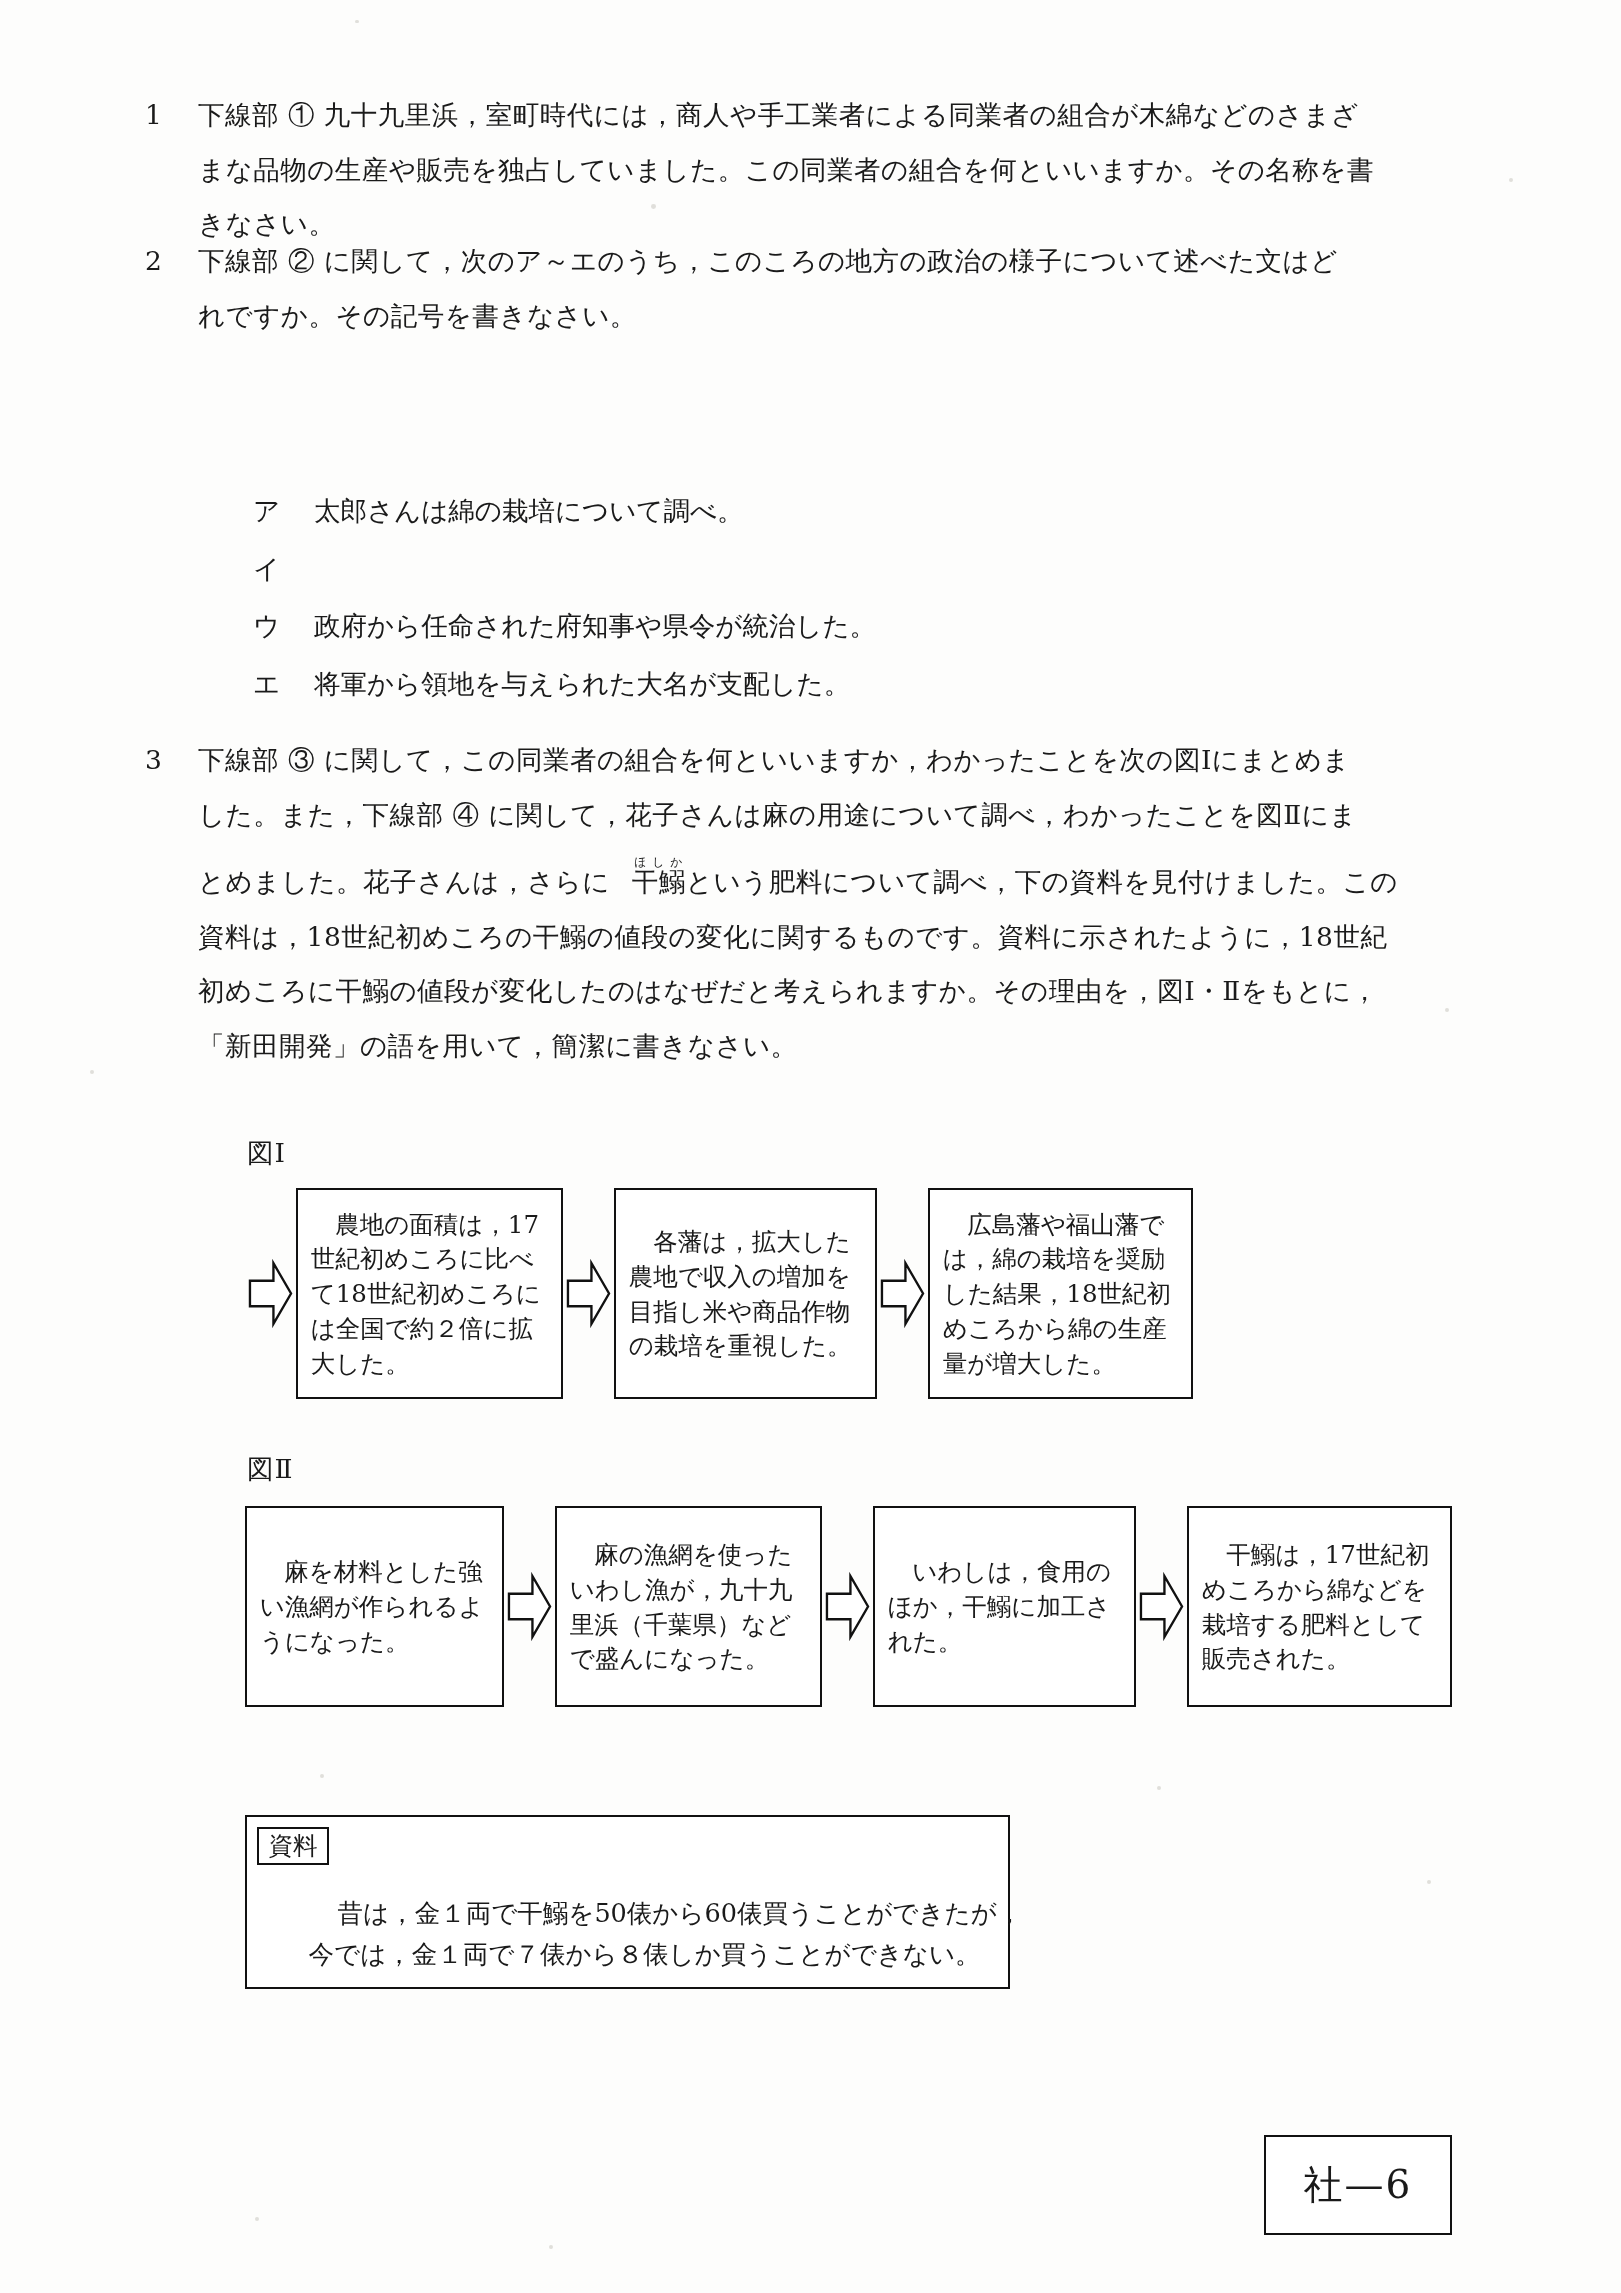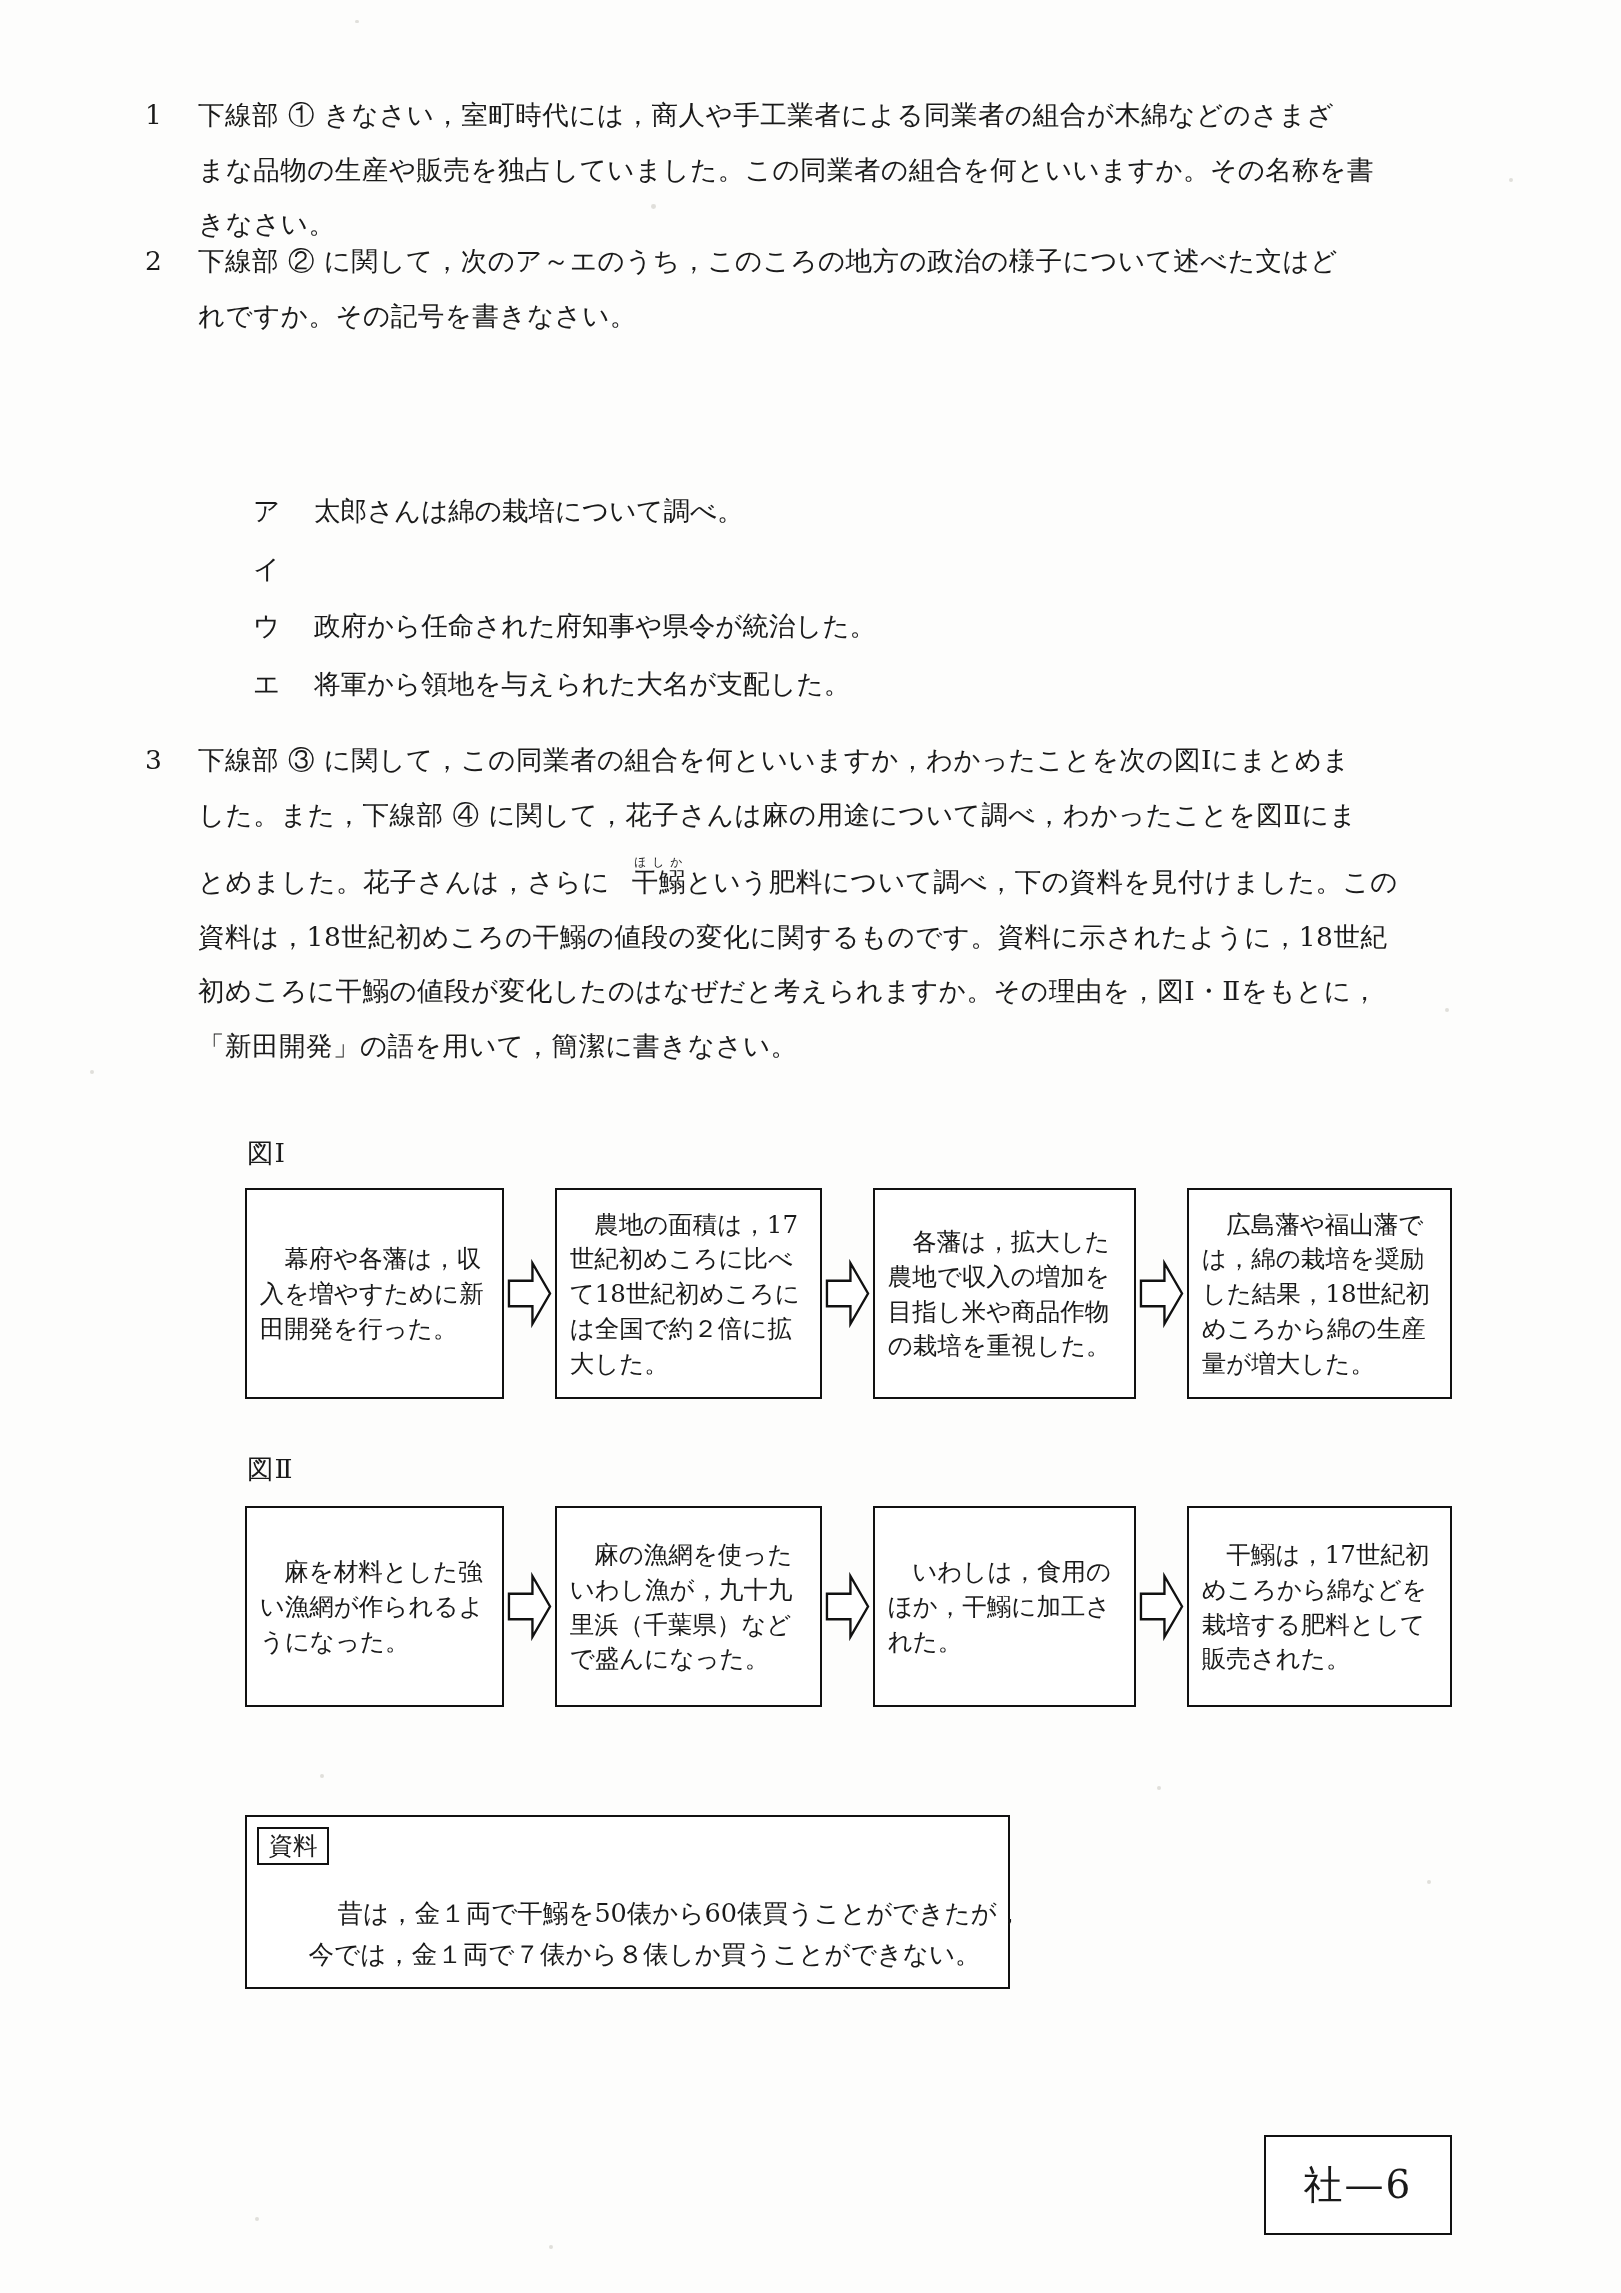--- a/index.html
+++ b/index.html
@@ -154,21 +154,21 @@
   }
 </style>
 </head>
 <body>
 
 <div id="page">
 
   <div class="qblock" style="left:145px; top:102px;">
     <div class="qline">
       <span class="qnum">1</span>
-      <span class="qtext">下線部 ① きなさい，室町時代には，商人や手工業者による同業者の組合が木綿などのさまざ</span>
+      <span class="qtext">下線部 ① 九十九里浜，室町時代には，商人や手工業者による同業者の組合が木綿などのさまざ</span>
     </div>
     <div class="qline qcont">
       <span class="qtext">まな品物の生産や販売を独占していました。この同業者の組合を何といいますか。その名称を書</span>
     </div>
     <div class="qline qcont">
       <span class="qtext">きなさい。</span>
     </div>
   </div>
 
   <div class="qblock" style="left:145px; top:248px;">
@@ -219,23 +219,20 @@
       <span class="qtext">初めころに干鰯の値段が変化したのはなぜだと考えられますか。その理由を，図Ⅰ・Ⅱをもとに，</span>
     </div>
     <div class="qline qcont">
       <span class="qtext">「新田開発」の語を用いて，簡潔に書きなさい。</span>
     </div>
   </div>
 
   <div class="fig-label" style="left:247px; top:1135px;">図Ⅰ</div>
 
   <div class="flow" style="left:245px; top:1188px; width:1206px; height:211px;">
-    <div class="flow-box" style="flex:0 0 259px;">
-      <span>幕府や各藩は，収入を増やすために新田開発を行った。</span>
-    </div>
     <div class="flow-arrow" style="flex:0 0 51px;">
       <svg width="45" height="73" viewBox="0 0 46 74" aria-hidden="true">
         <polygon points="2,24 26,24 26,6 44,37 26,68 26,50 2,50" fill="#ffffff" stroke="#111111" stroke-width="2.4" stroke-linejoin="miter"></polygon>
       </svg>
     </div>
     <div class="flow-box" style="flex:0 0 267px;">
       <span>農地の面積は，17世紀初めころに比べて18世紀初めころには全国で約２倍に拡大した。</span>
     </div>
     <div class="flow-arrow" style="flex:0 0 51px;">
       <svg width="45" height="73" viewBox="0 0 46 74" aria-hidden="true">

